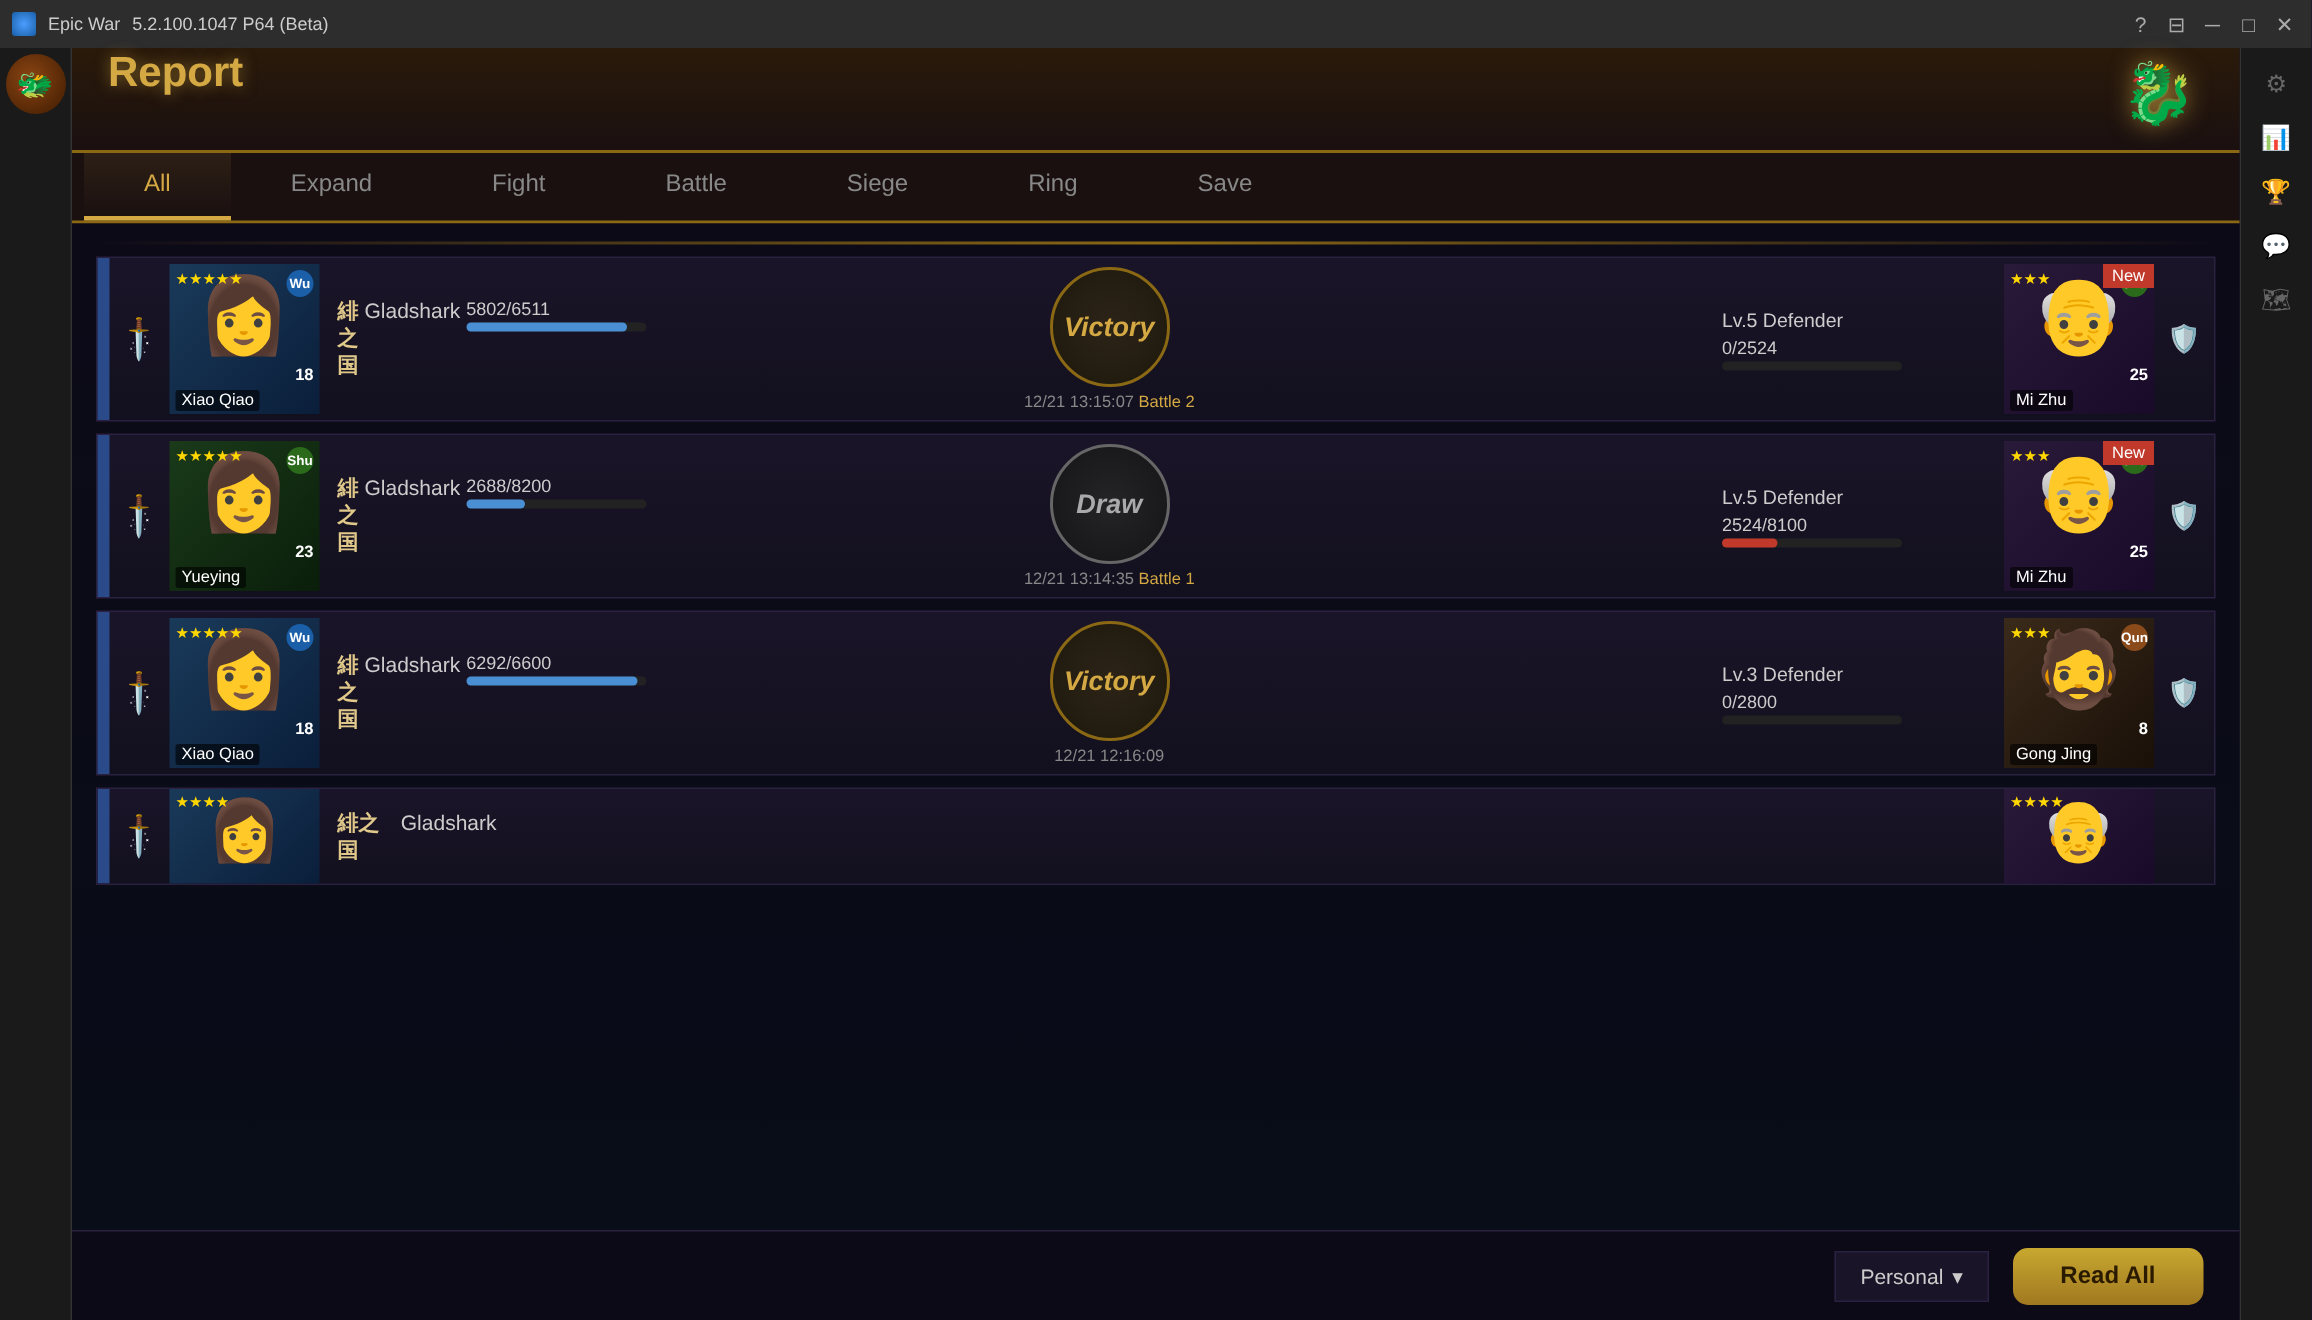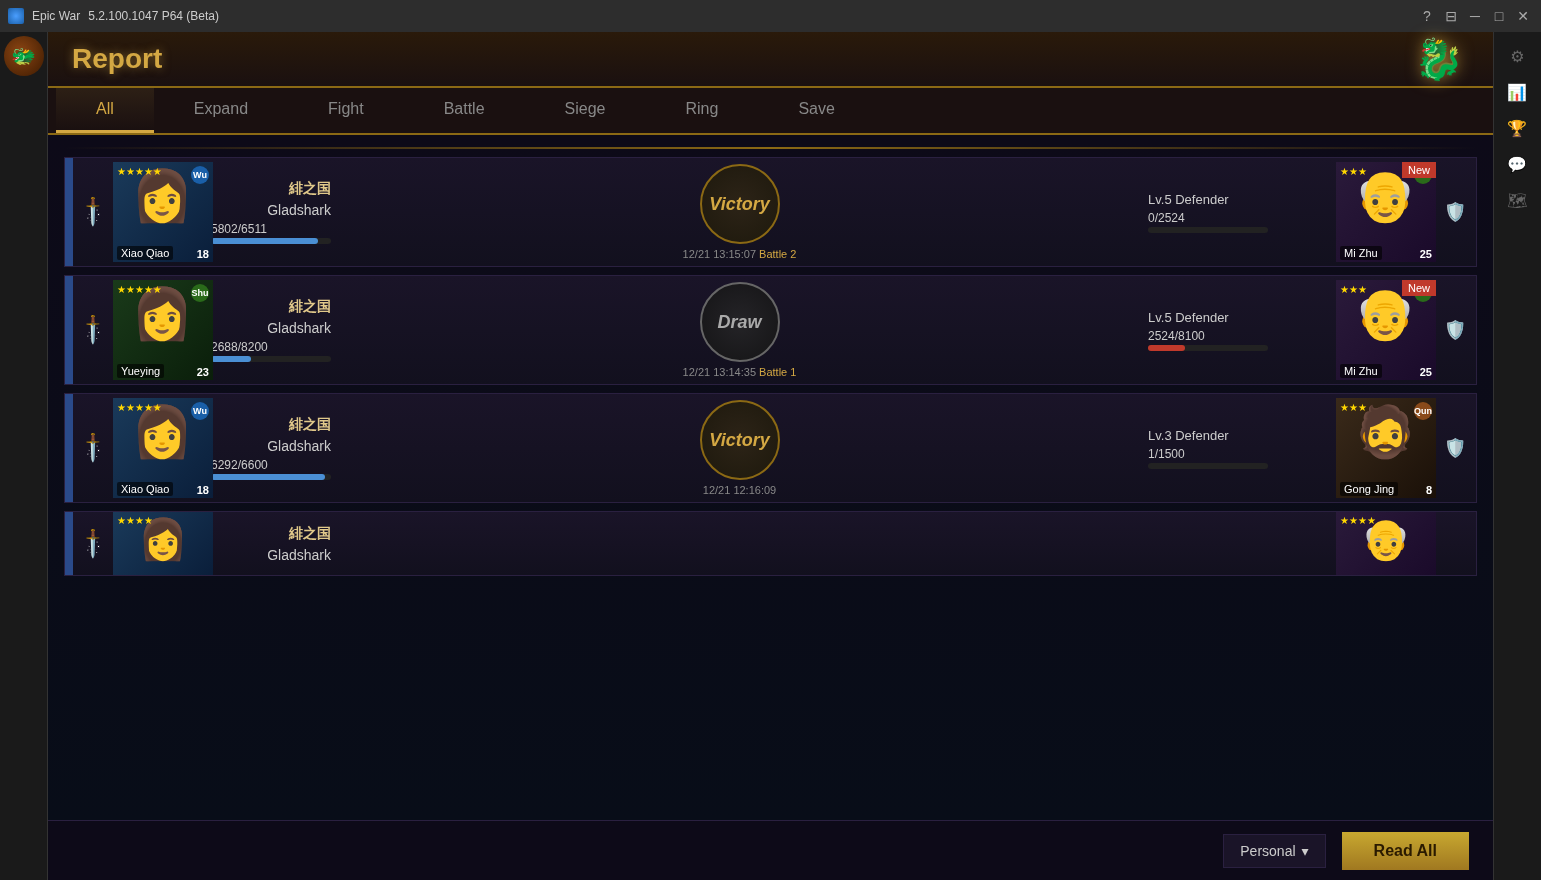--- a/index.html
+++ b/index.html
@@ -85,25 +85,25 @@
     .content-area {
       flex: 1;
       display: flex;
       flex-direction: column;
       background: linear-gradient(135deg, #1a0a0a 0%, #0d1520 50%, #1a1a2e 100%);
       position: relative;
     }
 
     
     .header {
-      height: 56px;
+      height: 70px;
       background: linear-gradient(180deg, #2a1a0a 0%, #1a1010 100%);
       border-bottom: 2px solid #8B6914;
       display: flex;
-      align-items: center;
+      align-items: flex-start;
       padding: 0 24px;
       position: relative;
     }
     .header-title {
       font-size: 28px;
       font-weight: bold;
       color: #d4a843;
       text-shadow: 0 0 10px rgba(212, 168, 67, 0.5);
     }
     .header-logo {
@@ -212,21 +212,21 @@
       bottom: 2px;
       left: 4px;
       font-size: 11px;
       color: #fff;
       background: rgba(0,0,0,0.6);
       padding: 1px 4px;
       border-radius: 2px;
     }
     .portrait-level {
       position: absolute;
-      bottom: 2px;
+      bottom: 20px;
       right: 4px;
       font-size: 11px;
       color: #fff;
       font-weight: bold;
     }
     .portrait-stars {
       position: absolute;
       top: 4px;
       left: 4px;
       color: #FFD700;
@@ -249,23 +249,22 @@
     .faction-wu { background: #1a5fa8; }
     .faction-shu { background: #2a6a1a; }
     .faction-qun { background: #8a4a1a; }
 
     
     .attacker-info {
       width: 130px;
       flex-shrink: 0;
       padding: 8px 12px;
       display: flex;
-      flex-direction: column;
+      flex-direction: row;
       gap: 4px;
-      align-items: flex-end;
     }
     .attacker-name-cn {
       font-size: 14px;
       color: #e0c88a;
       font-weight: bold;
     }
     .attacker-name {
       font-size: 14px;
       color: #ccc;
     }
@@ -410,21 +409,21 @@
       gap: 6px;
     }
     .read-all-btn {
       background: linear-gradient(180deg, #c8a830 0%, #a07820 100%);
       border: none;
       color: #2a1a00;
       padding: 10px 32px;
       font-size: 16px;
       font-weight: bold;
       cursor: pointer;
-      border-radius: 0;
+      border-radius: 10px;
     }
 
     
     .right-sidebar {
       width: 48px;
       background: #1a1a1a;
       border-left: 1px solid #333;
       display: flex;
       flex-direction: column;
       align-items: center;
@@ -648,21 +647,21 @@
           <div class="result-seal seal-victory">
             <span class="result-text result-victory">Victory</span>
           </div>
           <div class="result-timestamp">
             12/21 12:16:09
           </div>
         </div>
         <div class="defender-info">
           <div class="defender-level">Lv.3 Defender</div>
           <div class="progress-container">
-            <div class="defender-progress-value">1/1500</div>
+            <div class="defender-progress-value">0/2800</div>
             <div class="progress-bar-bg">
               <div class="progress-bar-fill bar-red" style="width:0%;"></div>
             </div>
           </div>
         </div>
         <div class="right-portrait" style="position:relative;">
           <div class="char-figure" style="background:linear-gradient(135deg,#3a2a1a,#1a1008);">
             <span style="font-size:50px; position:absolute; top:5px; left:50%; transform:translateX(-50%);">🧔</span>
           </div>
           <div class="portrait-stars">★★★</div>

